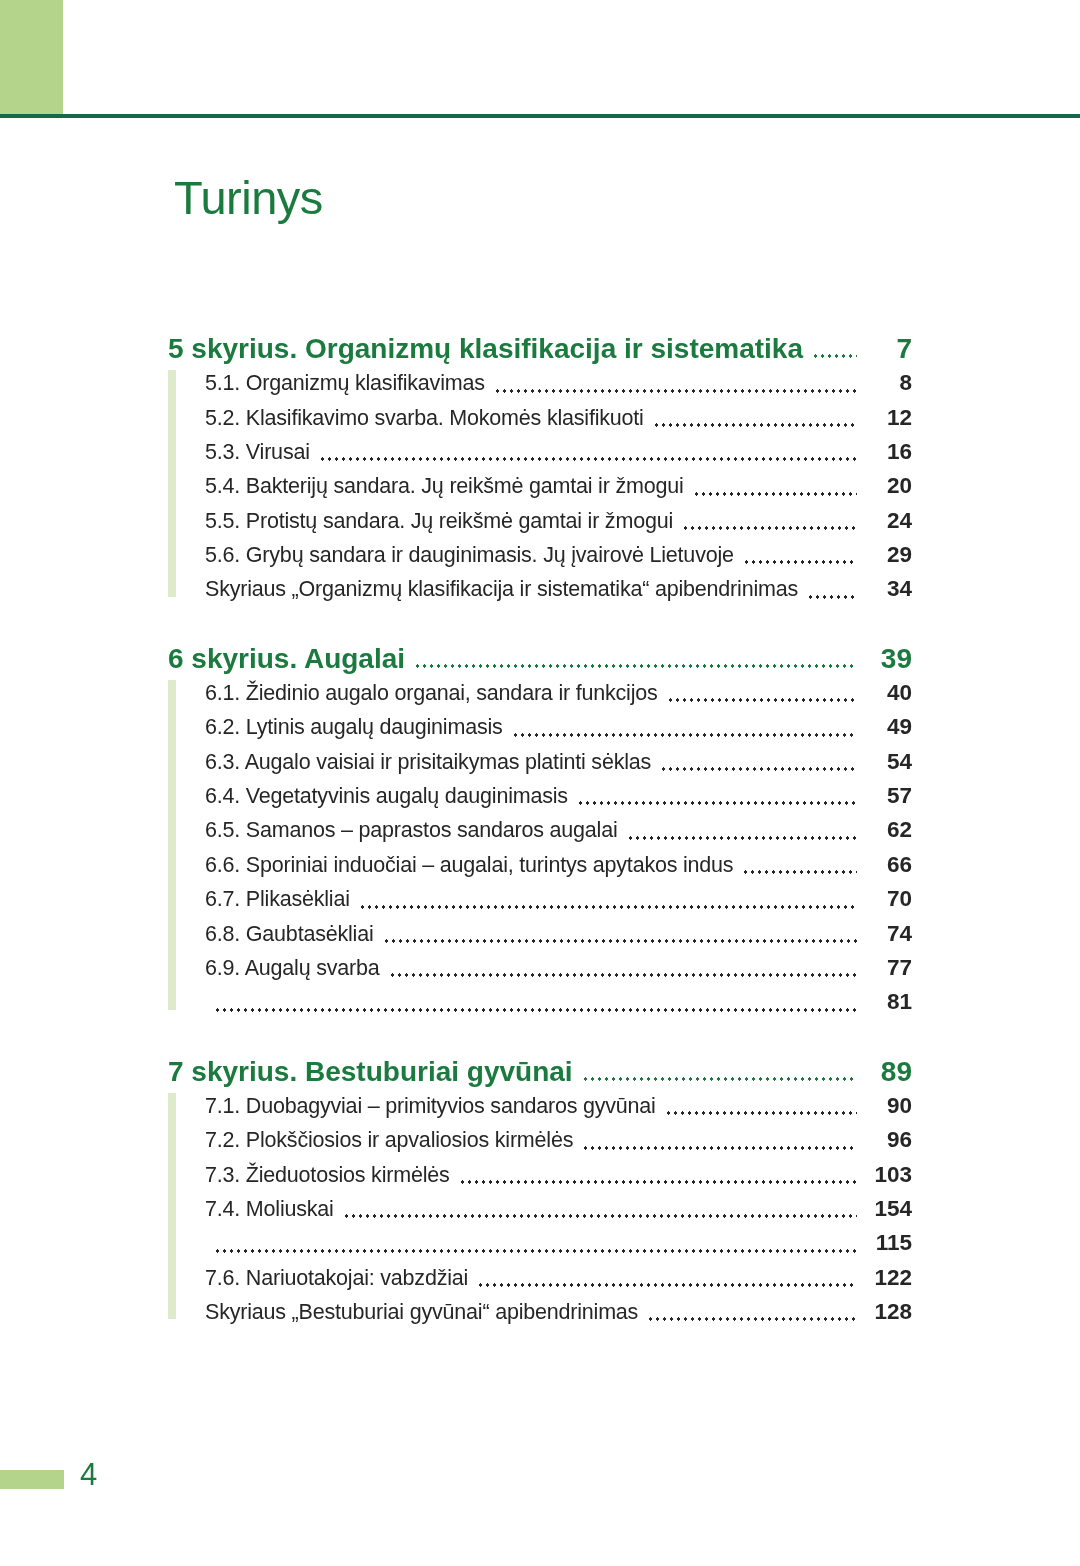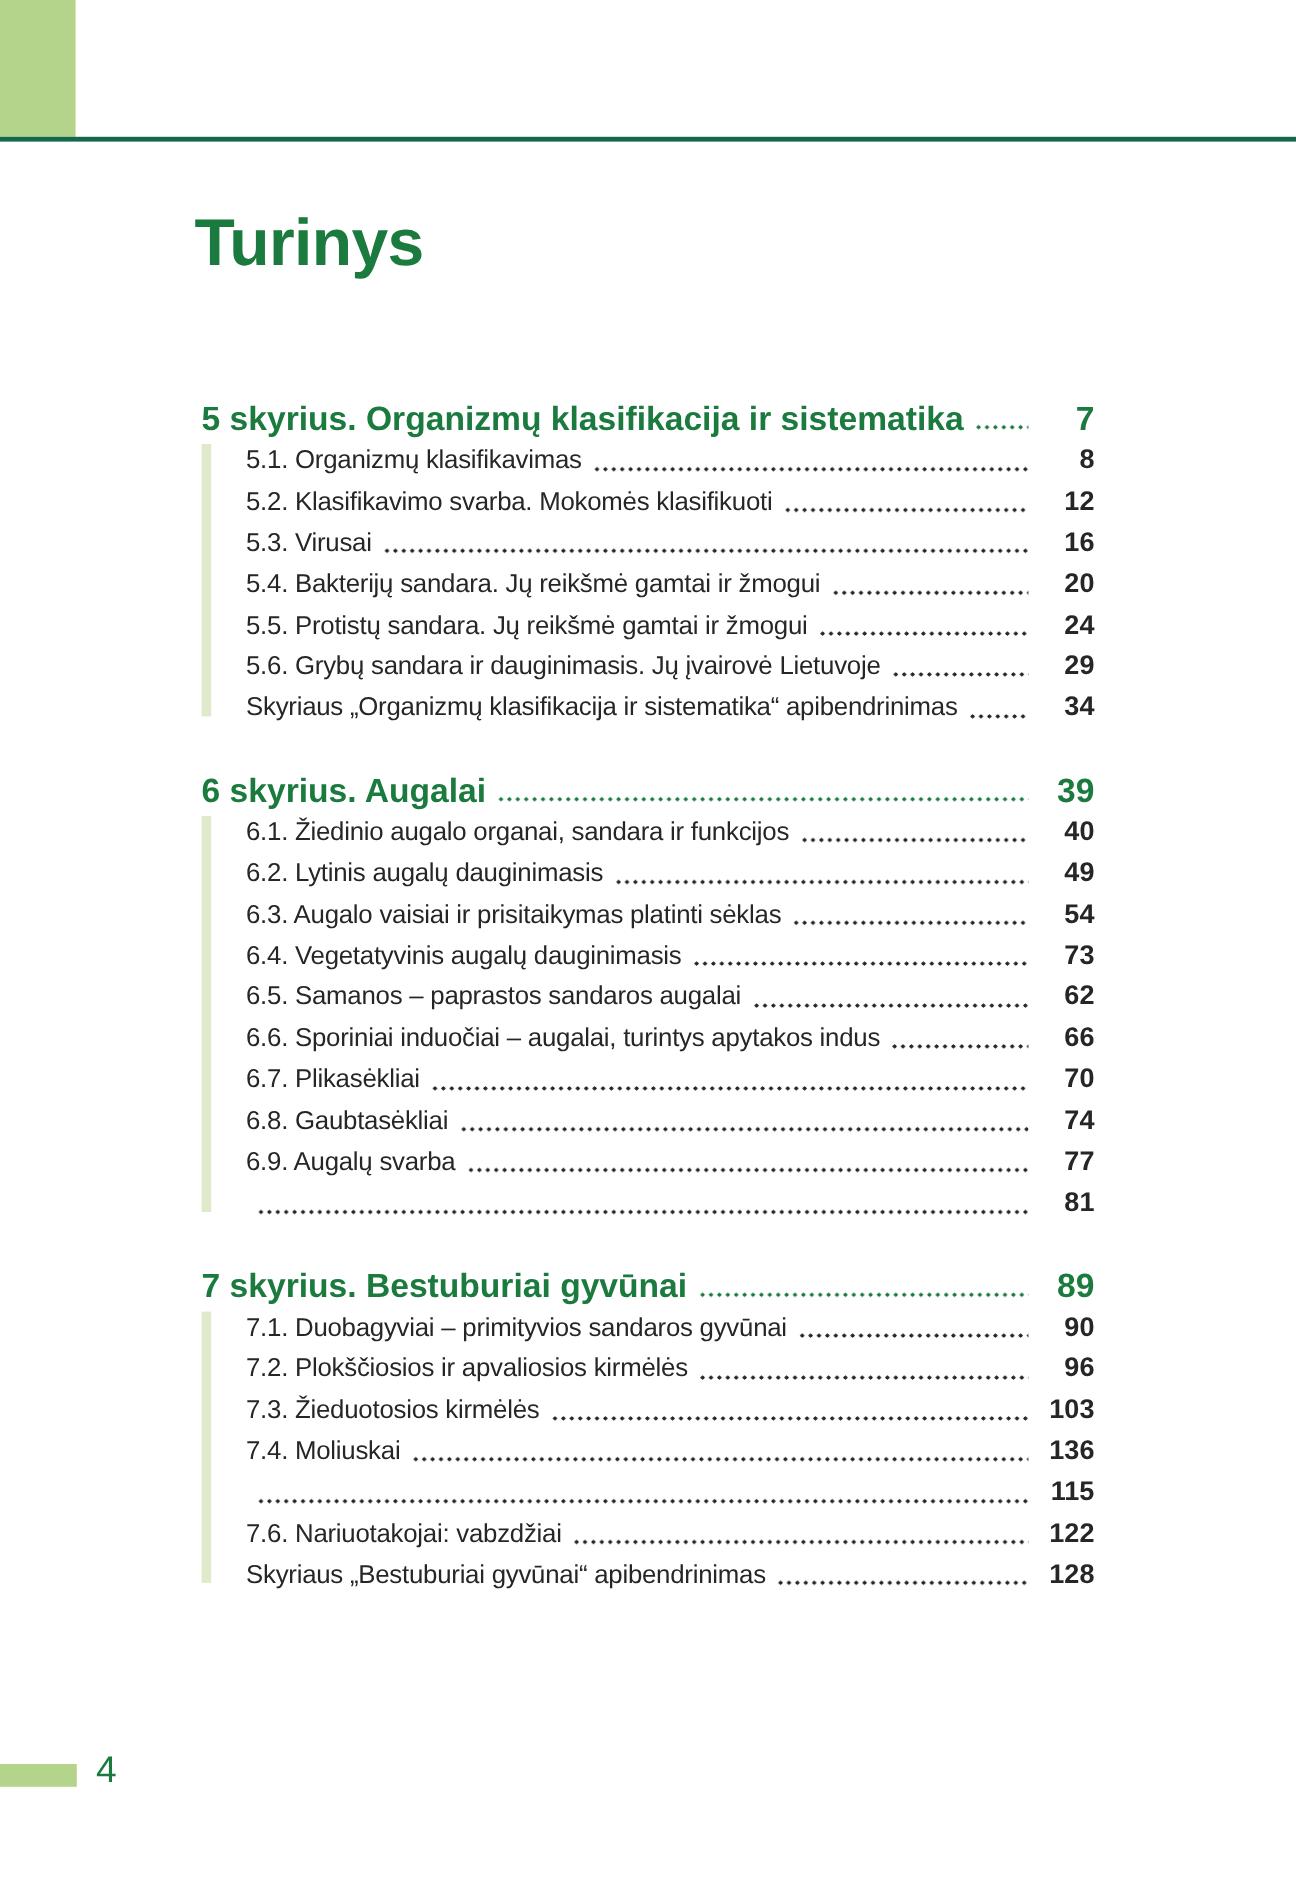--- a/index.html
+++ b/index.html
@@ -19,22 +19,22 @@
     background:var(--corner-green,#b3d48a);
   }
   .top-rule {
     position:absolute; left:0; top:114px;
     width:1080px; height:4px;
     background:var(--rule-green,#13694a);
   }
 
   
   .page-title {
-    position:absolute; left:162px; top:170px;
-    font-size:55px; font-weight:bold;
+    position:absolute; left:174px; top:170px;
+    font-size:47px; font-weight:normal;
     letter-spacing:-0.5px;
     color:var(--accent-green,#1b7a3e);
   }
 
   
   .toc { position:absolute; left:168px; top:332px; width:744px; }
   .section + .section { margin-top:35px; }
 
   .row { display:flex; height:34.35px; align-items:baseline; }
   .row .label { line-height:34.35px; white-space:nowrap; }
@@ -150,21 +150,21 @@
         <span class="num">49</span>
       </div>
       <div class="row sub">
         <span class="label">6.3. Augalo vaisiai ir prisitaikymas platinti sėklas</span>
         <span class="dots"></span>
         <span class="num">54</span>
       </div>
       <div class="row sub">
         <span class="label">6.4. Vegetatyvinis augalų dauginimasis</span>
         <span class="dots"></span>
-        <span class="num">73</span>
+        <span class="num">57</span>
       </div>
       <div class="row sub">
         <span class="label">6.5. Samanos – paprastos sandaros augalai</span>
         <span class="dots"></span>
         <span class="num">62</span>
       </div>
       <div class="row sub">
         <span class="label">6.6. Sporiniai induočiai – augalai, turintys apytakos indus</span>
         <span class="dots"></span>
         <span class="num">66</span>
@@ -210,21 +210,21 @@
         <span class="num">96</span>
       </div>
       <div class="row sub">
         <span class="label">7.3. Žieduotosios kirmėlės</span>
         <span class="dots"></span>
         <span class="num">103</span>
       </div>
       <div class="row sub">
         <span class="label">7.4. Moliuskai</span>
         <span class="dots"></span>
-        <span class="num">136</span>
+        <span class="num">154</span>
       </div>
       <div class="row sub">
         <span class="dots"></span>
         <span class="num">115</span>
       </div>
       <div class="row sub">
         <span class="label">7.6. Nariuotakojai: vabzdžiai</span>
         <span class="dots"></span>
         <span class="num">122</span>
       </div>

